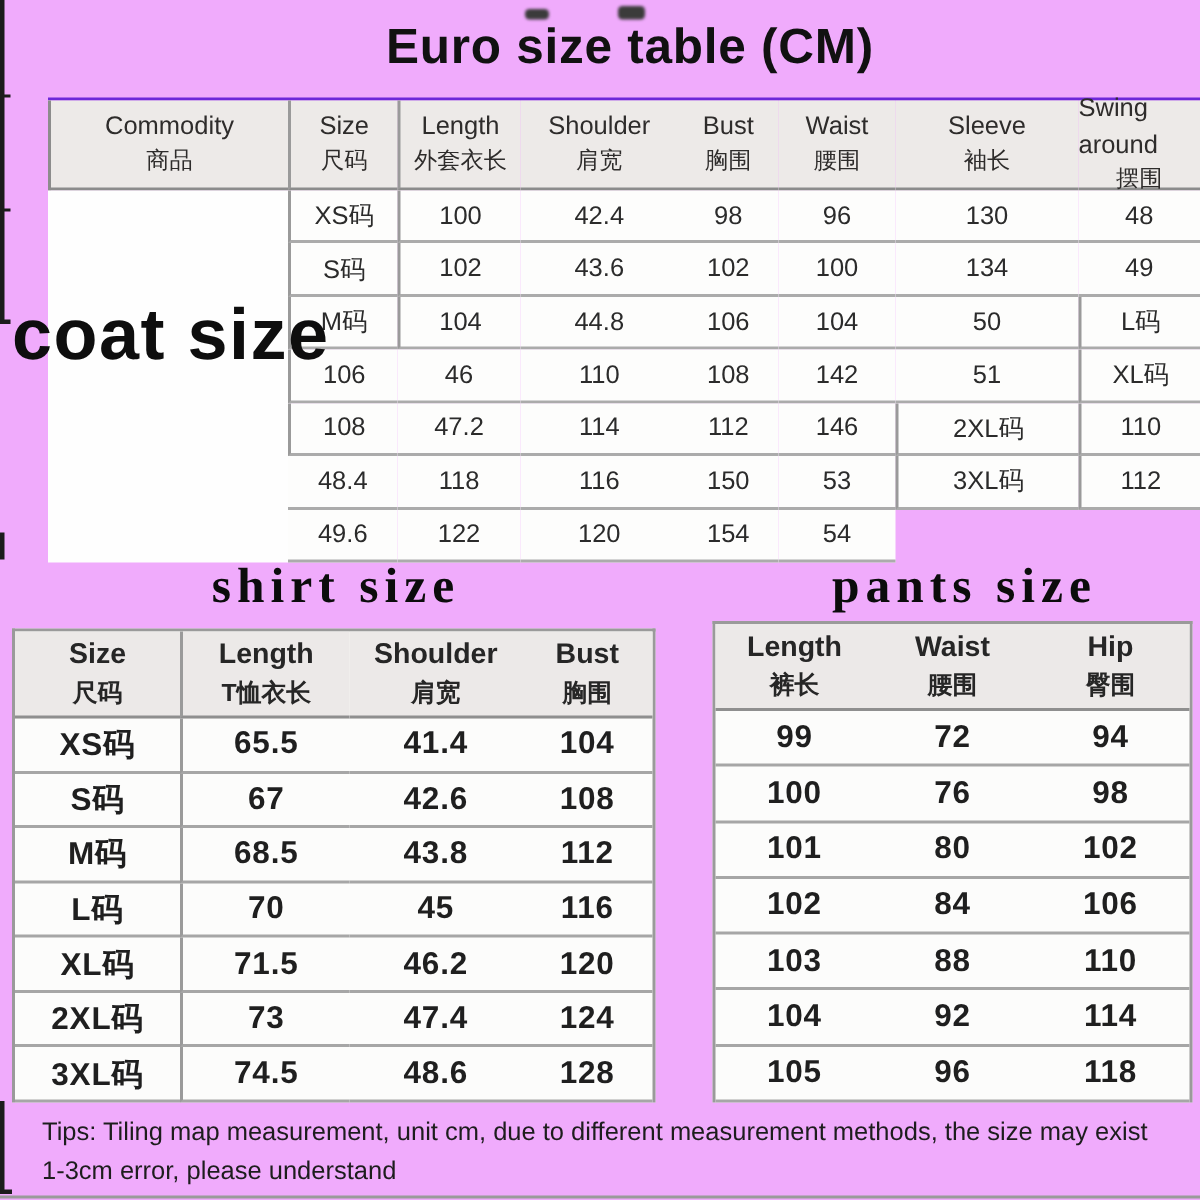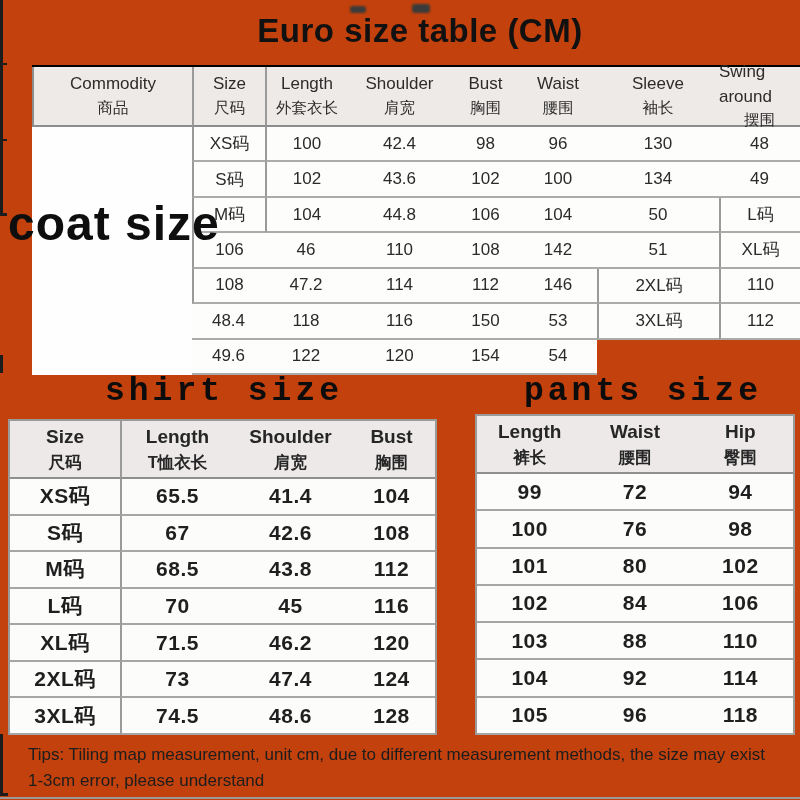--- a/index.html
+++ b/index.html
@@ -1,48 +1,48 @@
 <!DOCTYPE html>
 <html><head>
 <meta charset="utf-8">
 <style>
   * { margin:0; padding:0; box-sizing:border-box; }
   html,body { width:800px; height:800px; }
   body { font-family:"Liberation Sans", sans-serif; background:#ffffff; color:#2b2b2b; }
-  .page { position:relative; width:800px; height:800px; background:#c2410c; overflow:hidden; }
+  .page { position:relative; width:800px; height:800px; background:#f0abfc; overflow:hidden; }
 
   
   .edge-line { position:absolute; background:#1c1c1c; }
   .edge-tick { position:absolute; background:#1c1c1c; }
   .smudge { position:absolute; background:#3b3b3b; border-radius:3px; filter:blur(1px); }
   .bottom-rule { position:absolute; left:0; top:797px; width:800px; height:2px; background:#9a9a9a; }
 
   
   .main-title { position:absolute; left:36px; top:12px; width:768px; text-align:center;
     font-size:33px; font-weight:bold; letter-spacing:0.5px; color:#111; }
 
   
   .coat-table { position:absolute; left:32px; top:65px; width:768px; height:310px;
     display:grid; grid-template-columns:160px 73px 82px 105px 67px 78px 122px 1fr;
-    grid-template-rows:60px repeat(7, 1fr); border-top:2px solid #000000; }
+    grid-template-rows:60px repeat(7, 1fr); border-top:2px solid #6d28d9; }
   .coat-table .cell { display:flex; align-items:center; justify-content:center; font-size:17px; }
   .coat-table .th { flex-direction:column; background:#edeae8; border-bottom:2px solid #8c8c8c;
     line-height:1.45; }
   .coat-table .th .en { font-size:17px; color:#2e2c2b; }
   .coat-table .th .zh { font-size:15.5px; color:#2e2c2b; }
   .coat-table .th.first { border-left:2px solid #8c8c8c; }
   .coat-table .v1 { border-left:2px solid #9a9a9a; }
   .coat-table .v2 { border-left:2px solid #9a9a9a; }
   .coat-table .td { background:#fdfdfc; border-bottom:2px solid #ababab; }
   .coat-table .merged { grid-column:1; grid-row:2 / 9; background:#fefefe; }
   .coat-label { position:absolute; left:8px; top:196px; font-size:48px; font-weight:700;
     letter-spacing:1px; color:#0e0e0e; }
 
   
-  .sub-title { position:absolute; text-align:center; font-family:Liberation Mono, monospace;
+  .sub-title { position:absolute; text-align:center; font-family:Liberation Serif, serif;
     font-weight:bold; font-size:33px; letter-spacing:4px; color:#0c0c0c; top:373px; }
   .shirt-title { left:10px; width:428px; }
   .pants-title { left:483px; width:320px; }
 
   
   .sub-table { position:absolute; display:grid; background:#fcfcfb;
     border:2px solid #9a9a9a; border-bottom:none; }
   .shirt-table { left:8px; top:419px; width:429px; height:316px;
     grid-template-columns:110px 113px 115px 1fr; grid-template-rows:58px repeat(7, 1fr); }
   .pants-table { left:475px; top:414px; width:320px; height:321px;

